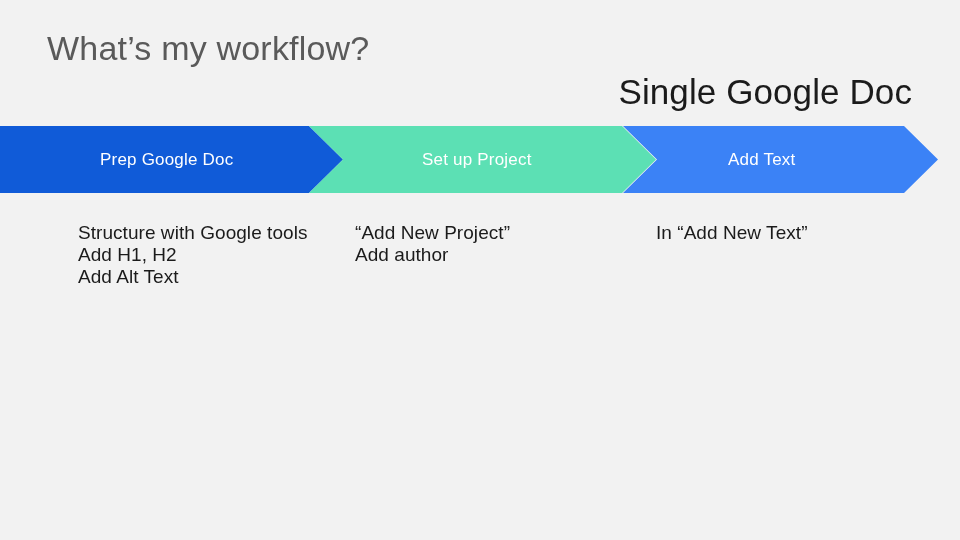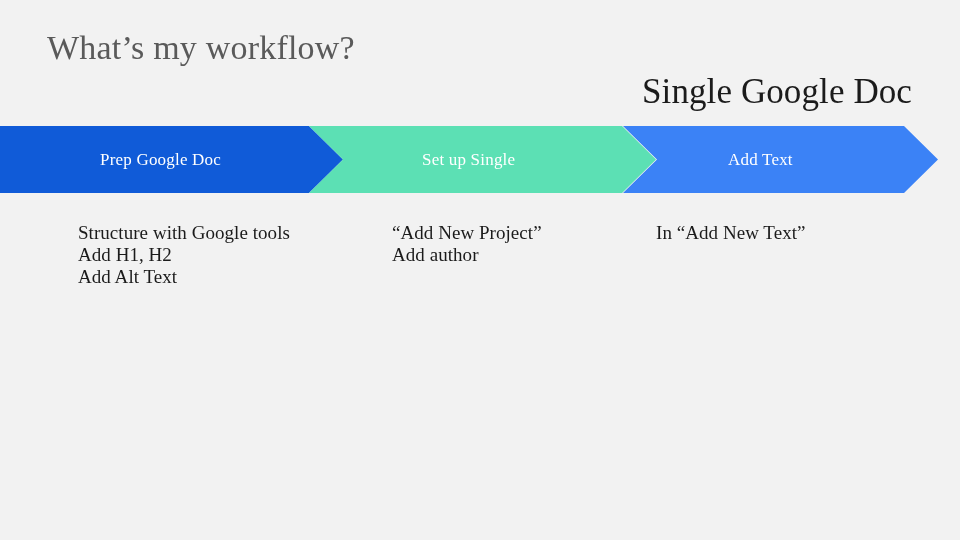--- a/index.html
+++ b/index.html
@@ -14,21 +14,20 @@
     overflow: hidden;
     position: relative;
   }
 
   .slide {
     position: absolute;
     inset: 0;
     width: 960px;
     height: 540px;
     background: #f2f2f2;
-    font-family: Liberation Serif, serif;
   }
 
   
   .title-left {
     position: absolute;
     left: 47px;
     top: 27px;
     font-size: 34px;
     font-weight: 400;
     letter-spacing: 0.2px;
@@ -115,21 +114,21 @@
     left: 0;
     top: 222px;
     width: 960px;
   }
 
   .column {
     position: absolute;
     top: 0;
   }
   .column-1 { left: 78px;  width: 280px; }
-  .column-2 { left: 392px; width: 270px; }
+  .column-2 { left: 355px; width: 270px; }
   .column-3 { left: 656px; width: 280px; }
 
   .body-line {
     font-size: 19px;
     line-height: 22px;
     color: #1b1b1b;
     font-weight: 400;
     letter-spacing: 0.05px;
     white-space: nowrap;
   }
@@ -143,21 +142,21 @@
 
   <div class="title-right">Single Google Doc</div>
 
   <div class="chevron-band">
 
     <div class="chevron chevron-1">
       <span class="chevron-label">Prep Google Doc</span>
     </div>
 
     <div class="chevron chevron-2">
-      <span class="chevron-label">Set up Single</span>
+      <span class="chevron-label">Set up Project</span>
     </div>
 
     <div class="chevron chevron-3">
       <span class="chevron-label">Add Text</span>
     </div>
 
   </div>
 
   <div class="columns">
 

